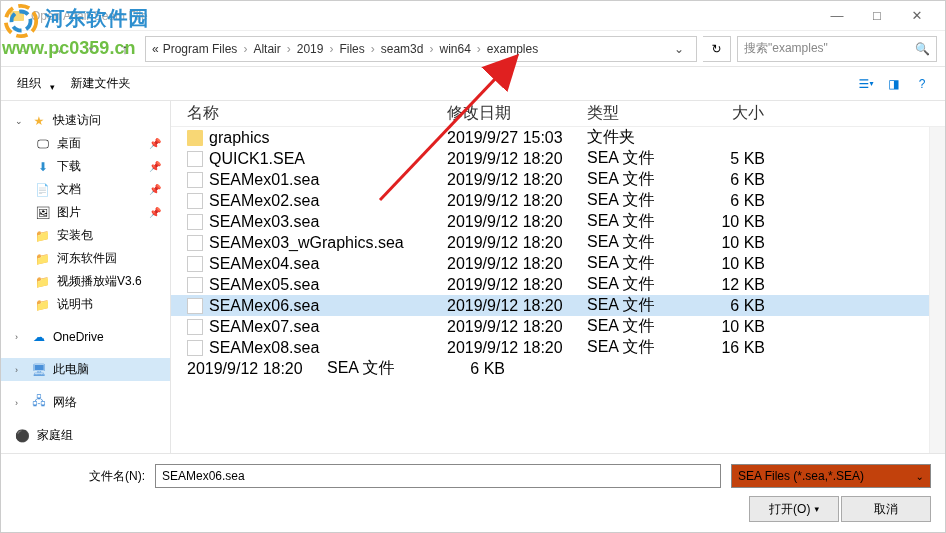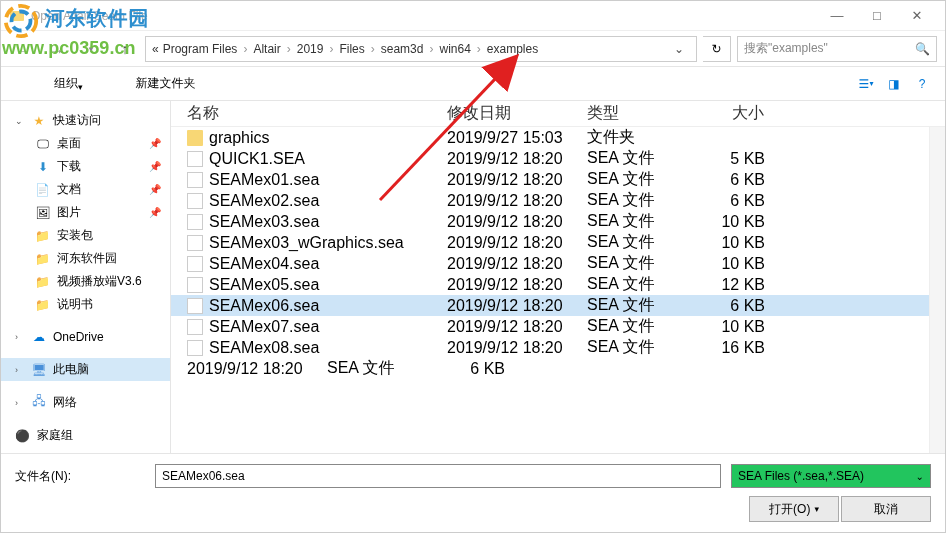--- a/index.html
+++ b/index.html
@@ -18,21 +18,21 @@
 .nav-btn.active { color: #333; }
 .breadcrumb { flex: 1; height: 26px; border: 1px solid #ccc; display: flex; align-items: center; padding: 0 6px; font-size: 12px; gap: 4px; position: relative; }
 .bc-sep { color: #999; margin: 0 2px; }
 .bc-item { color: #333; }
 .bc-drop { margin-left: auto; color: #555; padding: 0 6px; }
 .refresh { width: 28px; height: 26px; border: 1px solid #ccc; border-left: none; display: flex; align-items: center; justify-content: center; font-size: 12px; }
 .search { width: 200px; height: 26px; border: 1px solid #ccc; display: flex; align-items: center; padding: 0 6px; font-size: 12px; color: #888; }
 .search .sicon { margin-left: auto; color: #888; }
 
 .toolbar { height: 34px; display: flex; align-items: center; padding: 0 12px; gap: 8px; border-bottom: 1px solid #e5e5e5; font-size: 12px; }
-.tool-item { display: flex; align-items: flex-end; gap: 0; padding: 3px 4px; margin-left: 37px; }
+.tool-item { display: flex; align-items: flex-end; gap: 9px; padding: 3px 4px; }
 .tool-right { margin-left: auto; display: flex; gap: 6px; }
 .tool-ico { width: 22px; height: 22px; display: flex; align-items: center; justify-content: center; color: #0078d7; }
 
 .body { flex: 1; display: flex; overflow: hidden; }
 
 .sidebar { width: 170px; border-right: 1px solid #e5e5e5; padding: 8px 0; overflow-y: auto; font-size: 12px; }
 .nav-group { margin-bottom: 10px; }
 .nav-item { display: flex; align-items: center; padding: 3px 8px 3px 14px; gap: 6px; white-space: nowrap; }
 .nav-item.head { font-weight: normal; }
 .nav-item.sub { padding-left: 34px; }
@@ -62,23 +62,23 @@
 .cell.name { width: 260px; display: flex; align-items: center; gap: 6px; }
 .cell.date { width: 140px; }
 .cell.type { width: 110px; }
 .cell.size { width: 100px; text-align: right; }
 .fico { width: 16px; height: 16px; display: inline-block; }
 .fico.folder { background: #f8d775; border-radius: 1px; }
 .fico.file { border: 1px solid #ccc; background: #fff; }
 
 .footer { border-top: 1px solid #e5e5e5; padding: 10px 14px; display: flex; flex-direction: column; gap: 8px; font-size: 12px; }
 .frow { display: flex; align-items: center; gap: 10px; }
-.flabel { width: 130px; }
+.flabel { width: 130px; text-align: right; }
 .finput { flex: 1; height: 24px; border: 1px solid #888; padding: 0 6px; font-size: 12px; }
-.fselect { width: 200px; height: 24px; border: 1px solid #888; padding: 0 6px; background: #22c55e; display: flex; align-items: center; justify-content: space-between; }
+.fselect { width: 200px; height: 24px; border: 1px solid #888; padding: 0 6px; background: #c2410c; display: flex; align-items: center; justify-content: space-between; }
 .fbtn { width: 90px; height: 26px; border: 1px solid #aaa; background: #eaeaea; display: flex; align-items: center; justify-content: center; gap: 4px; }
 .fbtns { display: flex; gap: 2px; margin-left: auto; }
 
 
 .watermark { position: absolute; top: 2px; left: 2px; pointer-events: none; z-index: 50; }
 .wm-title { font-size: 20px; font-weight: bold; color: #2d8fcf; letter-spacing: 1px; }
 .wm-logo { display: inline-block; width: 38px; height: 38px; vertical-align: middle; }
 .wm-url { font-size: 18px; color: #6fbf44; font-weight: bold; margin-top: -2px; }
 
 

